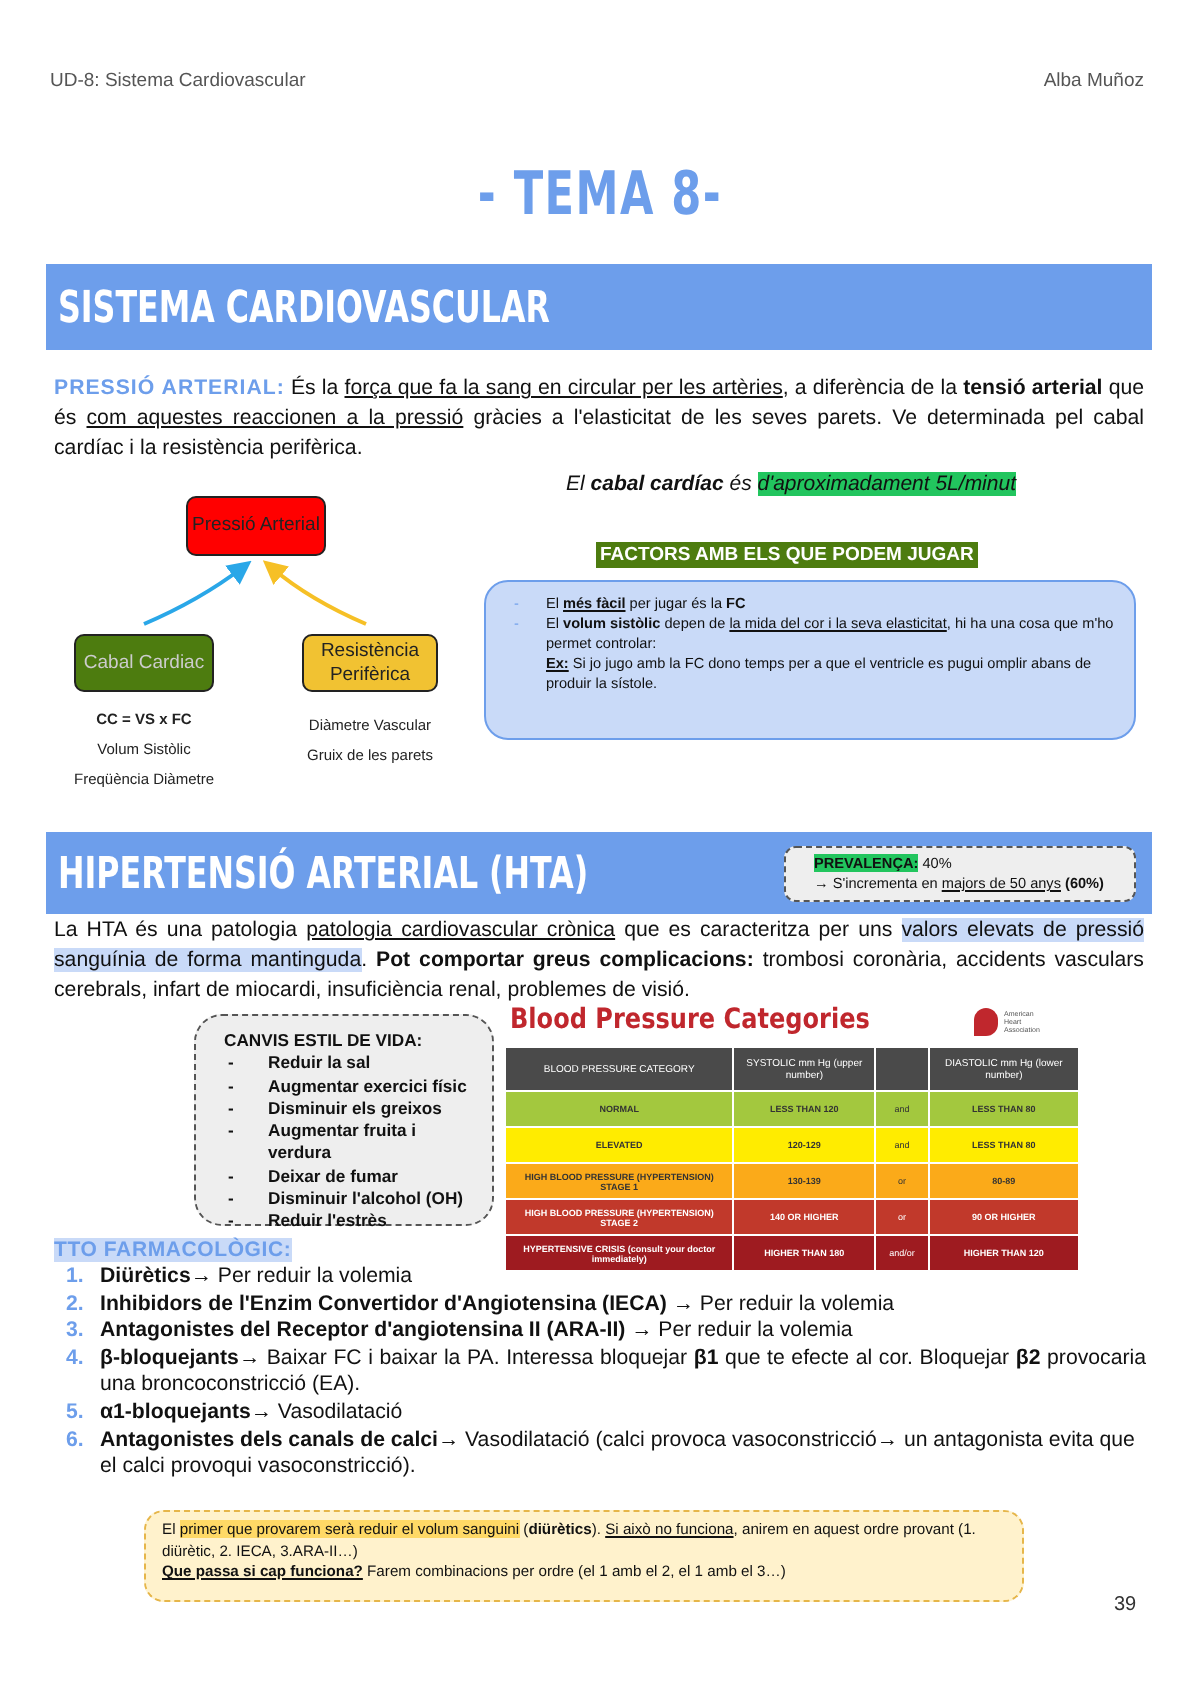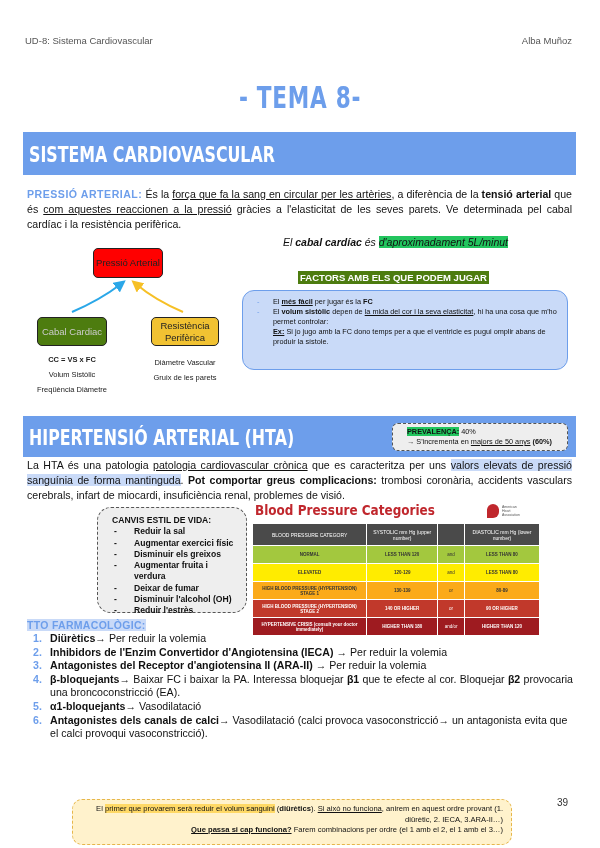--- a/index.html
+++ b/index.html
@@ -28,21 +28,21 @@
   .canvis li { list-style: none; position: relative; padding-left: 22px; font-weight: bold; }
   .canvis li::before { content: "-"; position: absolute; left: 2px; }
   .bp-title { font-family: "DejaVu Sans", sans-serif; font-weight: bold; color: #c0272d; font-size: 14px; transform: scaleX(0.86); transform-origin: left center; white-space: nowrap; }
   table.bp { border-collapse: separate; border-spacing: 1.5px; font-size: 4.5px; color: #fff; text-align: center; }
   table.bp td { height: 17px; padding: 0 2px; font-weight: bold; }
   table.bp th { background: #4a4a4a; height: 21px; font-weight: normal; font-size: 5px; }
   .tto { background: #c9daf8; color: #6d9eeb; font-weight: bold; font-size: 10.5px; letter-spacing: 0.3px; }
   .olist { font-size: 10.6px; line-height: 13.6px; }
   .olist .row { position: relative; padding-left: 17px; }
   .olist .num { position: absolute; left: 0; color: #6d9eeb; font-weight: bold; }
-  .note { background: #fff2cc; border: 1.5px dashed #e6b64a; border-radius: 10px; font-size: 7.6px; line-height: 10.5px; text-align: right; padding: 4px 8px; margin-top: 44px; }
+  .note { background: #fff2cc; border: 1.5px dashed #e6b64a; border-radius: 10px; font-size: 7.6px; line-height: 10.5px; text-align: left; padding: 4px 8px; }
   .pgnum { font-size: 10px; color: #333; }
   svg { position: absolute; overflow: visible; }
 </style>
 </head>
 <body>
 
 <div class="abs hdr" style="left:25px;">UD-8: Sistema Cardiovascular</div>
 <div class="abs hdr" style="right:28px;">Alba Muñoz</div>
 
 <div class="abs tema">- TEMA  8-</div>

